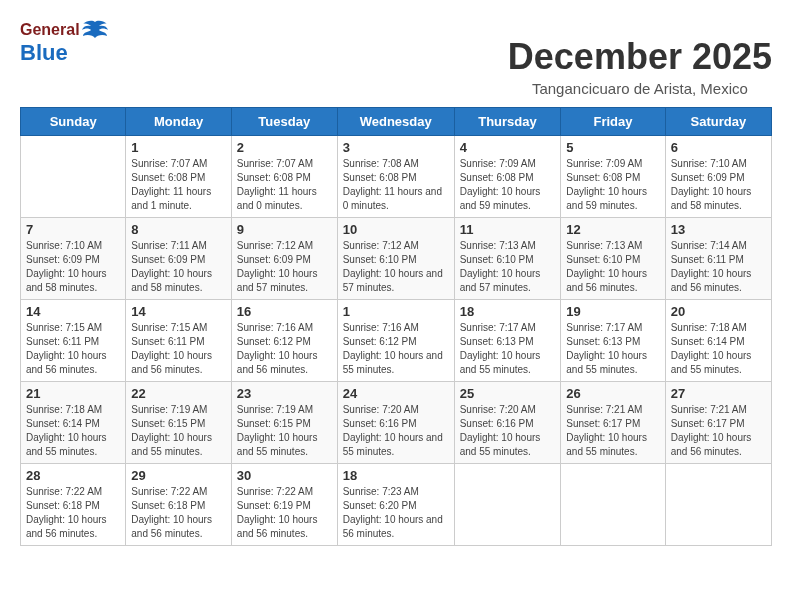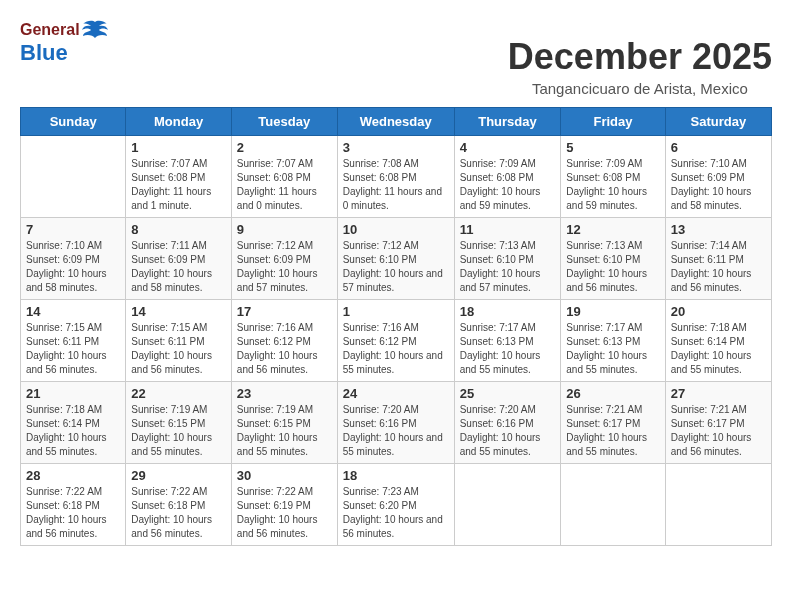--- a/index.html
+++ b/index.html
@@ -177,21 +177,21 @@
       <tr>
         <td>
           <span class="day-number">14</span>
           <div class="day-info">Sunrise: 7:15 AM<br>Sunset: 6:11 PM<br>Daylight: 10 hours and 56 minutes.</div>
         </td>
         <td>
           <span class="day-number">14</span>
           <div class="day-info">Sunrise: 7:15 AM<br>Sunset: 6:11 PM<br>Daylight: 10 hours and 56 minutes.</div>
         </td>
         <td>
-          <span class="day-number">17</span>
+          <span class="day-number">16</span>
           <div class="day-info">Sunrise: 7:16 AM<br>Sunset: 6:12 PM<br>Daylight: 10 hours and 56 minutes.</div>
         </td>
         <td>
           <span class="day-number">1</span>
           <div class="day-info">Sunrise: 7:16 AM<br>Sunset: 6:12 PM<br>Daylight: 10 hours and 55 minutes.</div>
         </td>
         <td>
           <span class="day-number">18</span>
           <div class="day-info">Sunrise: 7:17 AM<br>Sunset: 6:13 PM<br>Daylight: 10 hours and 55 minutes.</div>
         </td>

